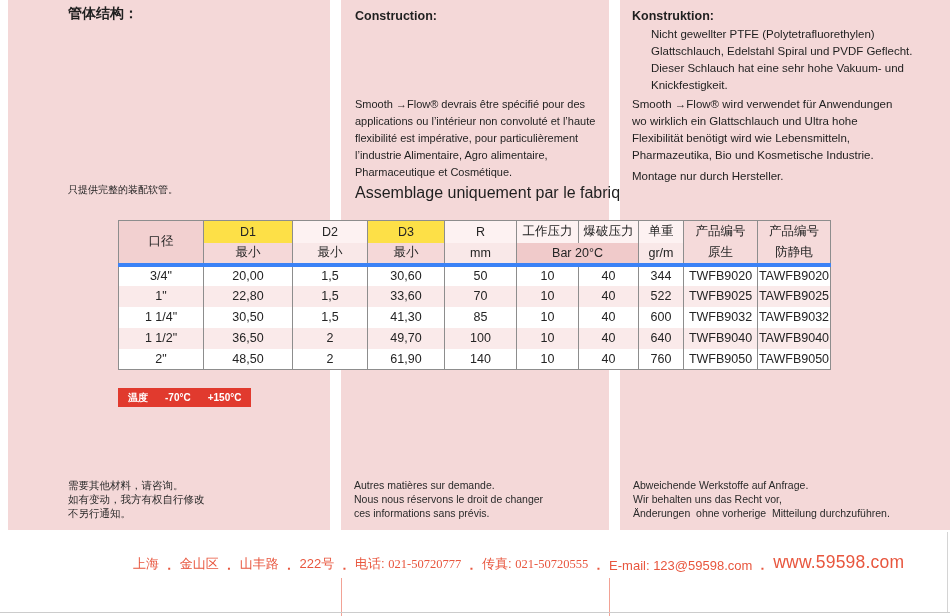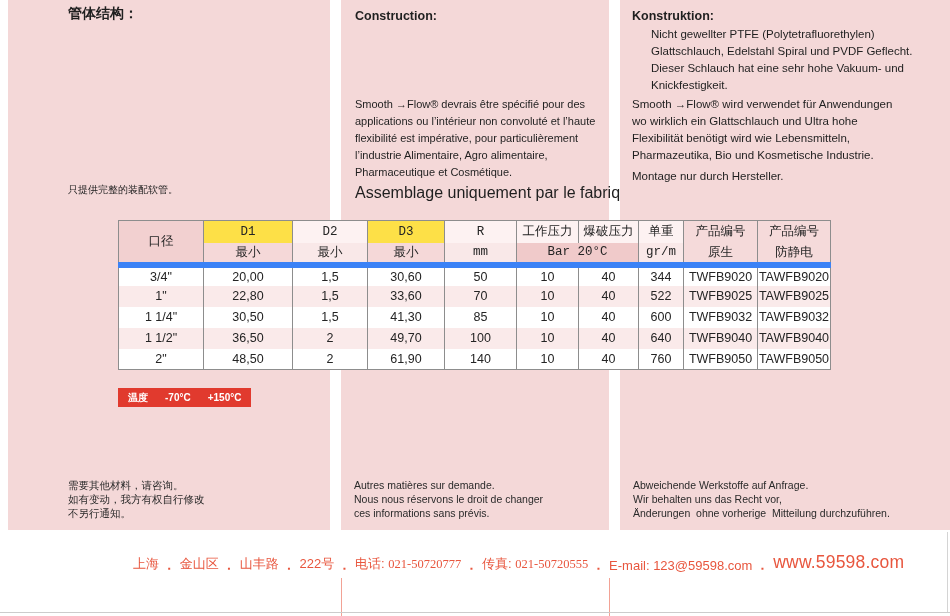--- a/index.html
+++ b/index.html
@@ -39,21 +39,21 @@
   table.spec{
     position:absolute;left:118px;top:220px;width:712px;
     border-collapse:collapse;table-layout:fixed;background:#ffffff;
     font-size:12.5px;color:#242424;
   }
   table.spec{border:1px solid #8d8d8d;}
   table.spec th, table.spec td{
     border-left:1px solid #8d8d8d;border-right:1px solid #8d8d8d;
     text-align:center;vertical-align:middle;font-weight:normal;padding:0;
   }
-  table.spec thead{border-bottom:6px solid #3b82f6;font-family:Liberation Mono, monospace;}
+  table.spec thead{border-bottom:4px solid #3b82f6;}
   table.spec thead tr{height:22px;}
   table.spec tbody tr{height:21px;}
   .bg-bore{background:#f2d0d0;}
   .bg-dk{background:#fde047;}
   .bg-wh{background:#fdf2f2;}
   .bg-lt{background:#f5d8d8;}
   .bg-lt2{background:#f9e8e8;}
   .bg-bar{background:#f0caca;}
   .bg-prod{background:#f5dada;}
   table.spec tbody tr.stripe{background:#faeaea;}

